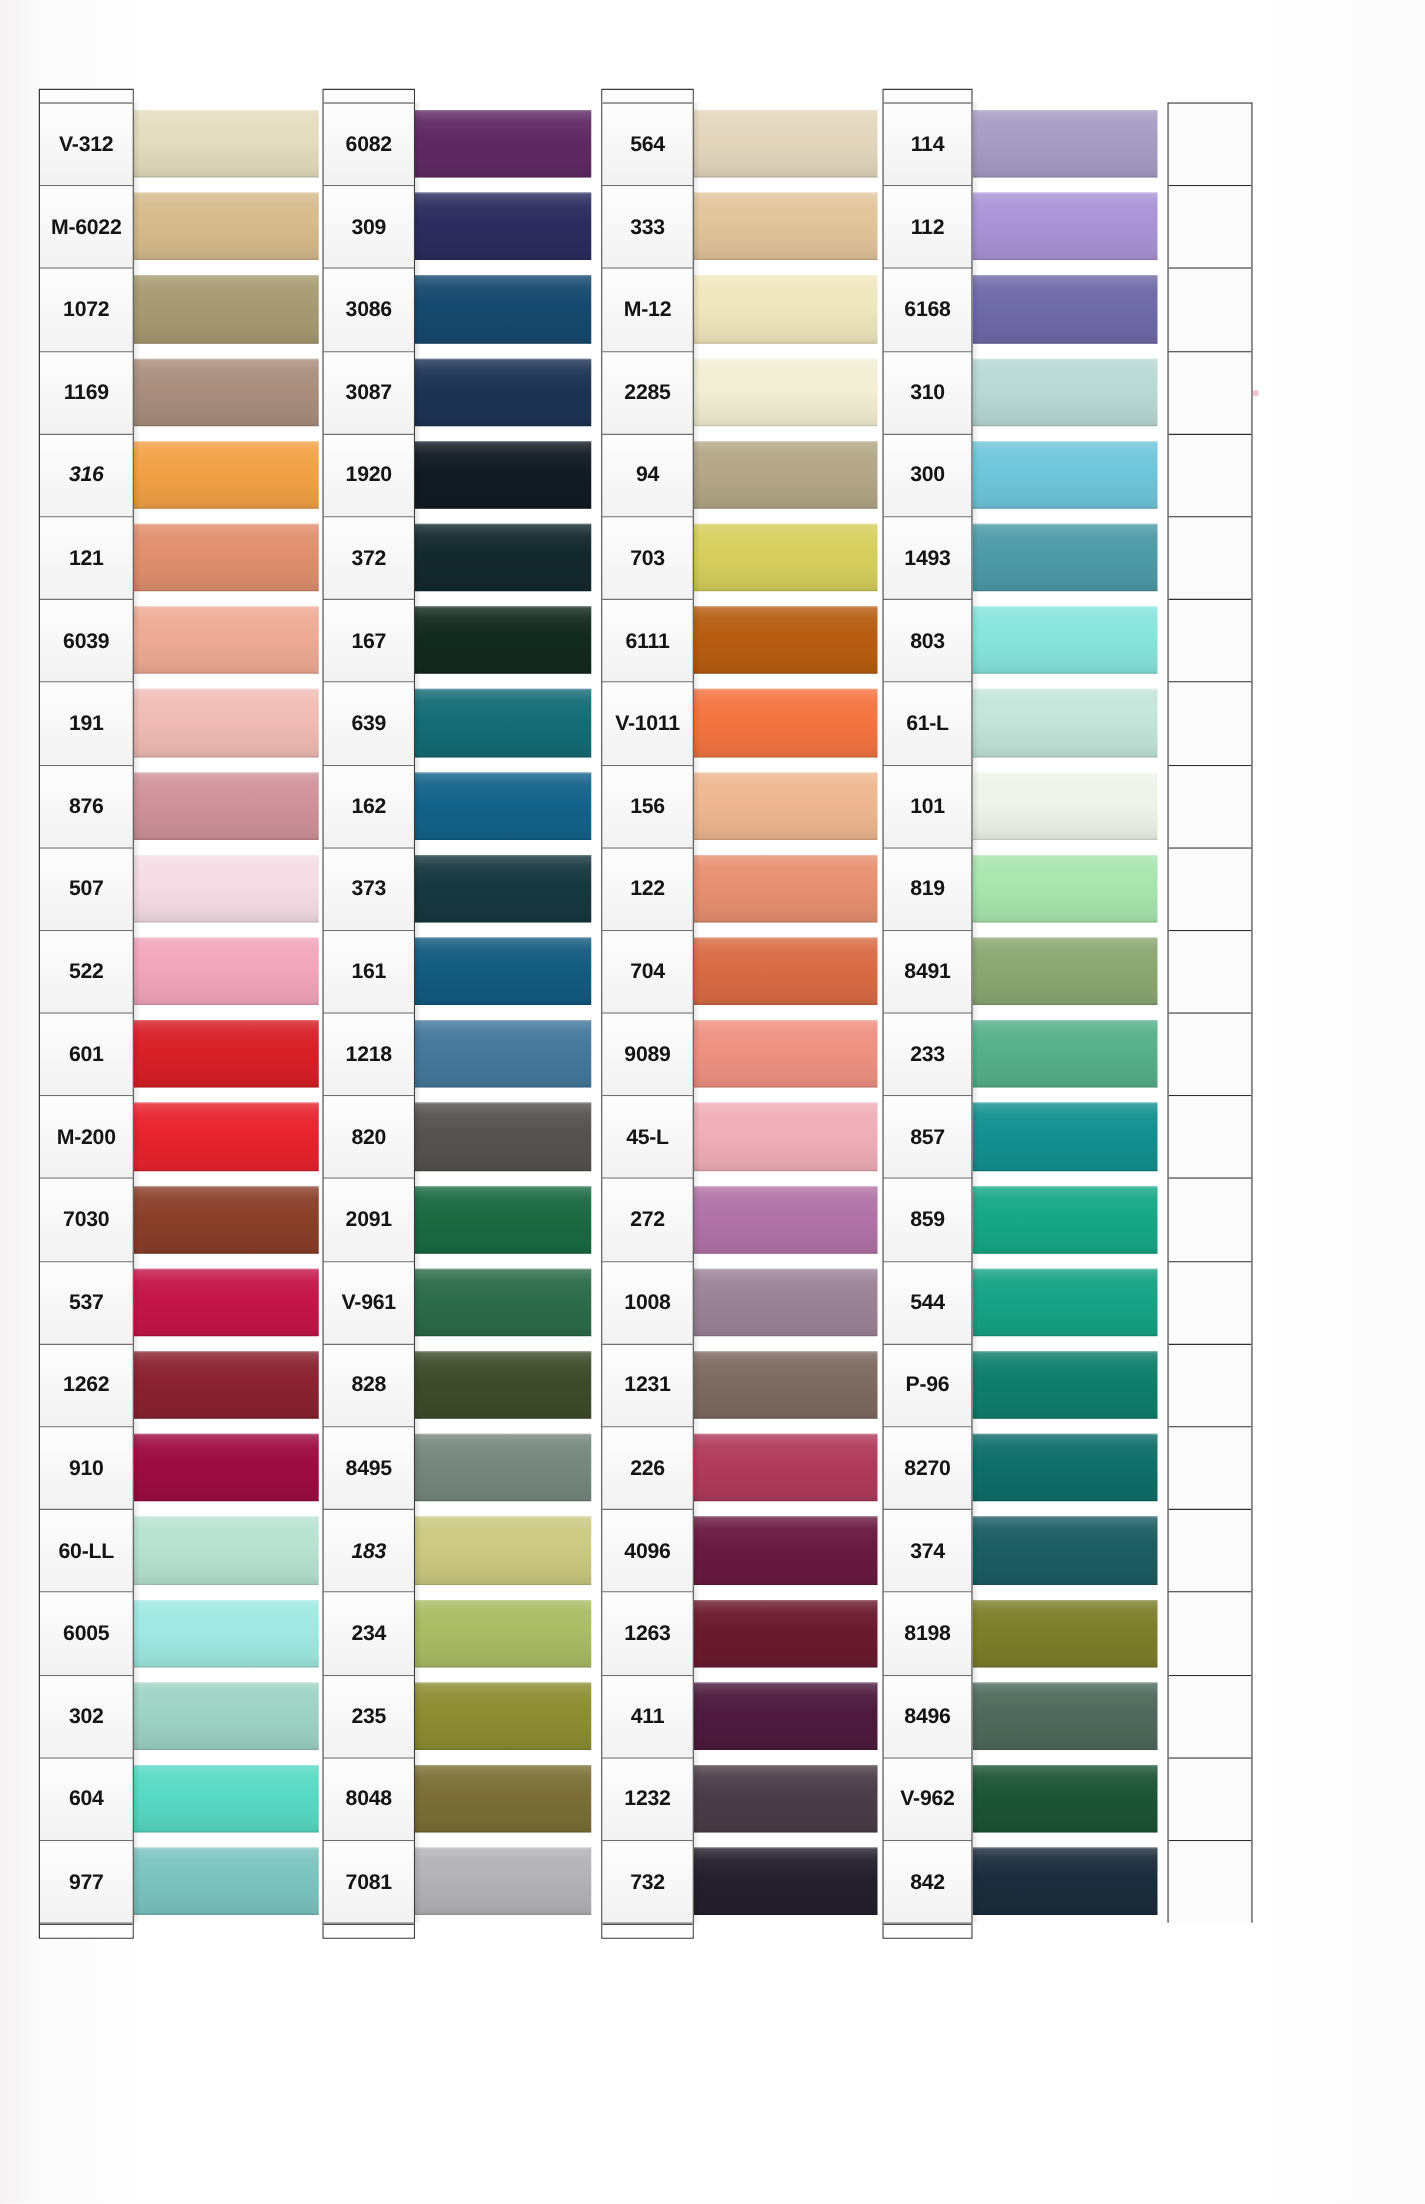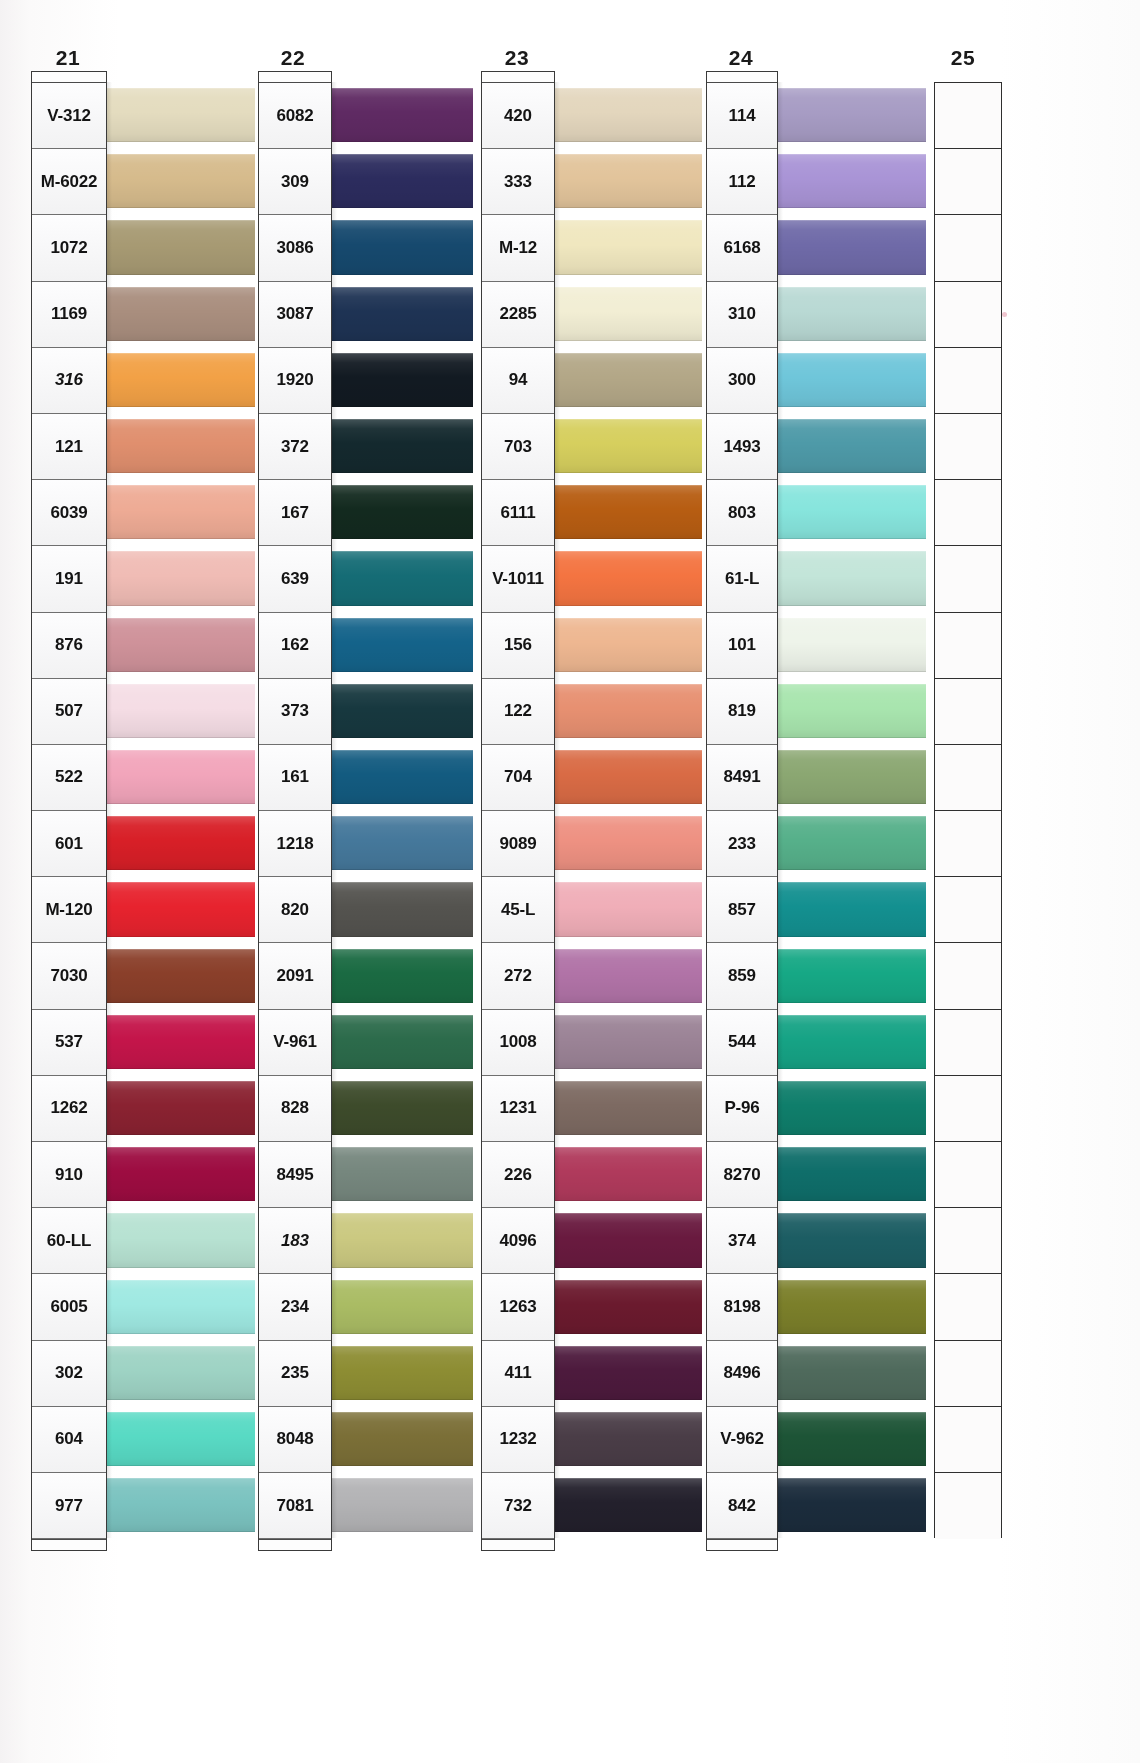--- a/index.html
+++ b/index.html
@@ -139,27 +139,20 @@
     background: linear-gradient(to right, rgba(0,0,0,0.10), rgba(0,0,0,0));
     pointer-events: none;
   }
 </style>
 </head>
 <body>
 
 <div id="page"></div>
 
 <div id="chart-wrap">
-  <div class="col-header-row">
-      <div class="col-header" style="left: 38px; width: 60px;">21</div>
-      <div class="col-header" style="left: 263px; width: 60px;">22</div>
-      <div class="col-header" style="left: 487px; width: 60px;">23</div>
-      <div class="col-header" style="left: 711px; width: 60px;">24</div>
-      <div class="col-header" style="left: 933px; width: 60px;">25</div>
-    </div>
 <div class="swatch-strip" style="left: 107px; top: 82px; width: 148px; height: 1456.4px;">
       <div class="swatch" title="V-312" style="background: rgb(228, 220, 191); top: 6px; height: 54.2px;">
         <div class="sheen"></div>
       </div>
       <div class="swatch" title="M-6022" style="background: rgb(214, 187, 140); top: 72.2px; height: 54.2px;">
         <div class="sheen"></div>
       </div>
       <div class="swatch" title="1072" style="background: rgb(167, 154, 115); top: 138.4px; height: 54.2px;">
         <div class="sheen"></div>
       </div>
@@ -229,21 +222,21 @@
       <div class="label-cell" style="height: 66.2px;">1072</div>
       <div class="label-cell" style="height: 66.2px;">1169</div>
       <div class="label-cell" style="height: 66.2px; font-style: italic;">316</div>
       <div class="label-cell" style="height: 66.2px;">121</div>
       <div class="label-cell" style="height: 66.2px;">6039</div>
       <div class="label-cell" style="height: 66.2px;">191</div>
       <div class="label-cell" style="height: 66.2px;">876</div>
       <div class="label-cell" style="height: 66.2px;">507</div>
       <div class="label-cell" style="height: 66.2px;">522</div>
       <div class="label-cell" style="height: 66.2px;">601</div>
-      <div class="label-cell" style="height: 66.2px;">M-120</div>
+      <div class="label-cell" style="height: 66.2px;">M-200</div>
       <div class="label-cell" style="height: 66.2px;">7030</div>
       <div class="label-cell" style="height: 66.2px;">537</div>
       <div class="label-cell" style="height: 66.2px;">1262</div>
       <div class="label-cell" style="height: 66.2px;">910</div>
       <div class="label-cell" style="height: 66.2px;">60-LL</div>
       <div class="label-cell" style="height: 66.2px;">6005</div>
       <div class="label-cell" style="height: 66.2px;">302</div>
       <div class="label-cell" style="height: 66.2px;">604</div>
       <div class="label-cell" style="height: 66.2px;">977</div>
       <div class="cap-bottom"></div>
@@ -407,21 +400,21 @@
       <div class="swatch" title="1232" style="background: rgb(74, 61, 71); top: 1330px; height: 54.2px;">
         <div class="sheen"></div>
       </div>
       <div class="swatch" title="732" style="background: rgb(35, 32, 44); top: 1396.2px; height: 54.2px;">
         <div class="sheen"></div>
       </div>
     </div>
     <div class="edge-shadow" style="left: 555px; top: 82px; height: 1456.4px;"></div>
     <div class="label-strip" style="left: 481px; top: 71px; width: 74px;">
       <div class="cap"></div>
-      <div class="label-cell" style="height: 66.2px;">420</div>
+      <div class="label-cell" style="height: 66.2px;">564</div>
       <div class="label-cell" style="height: 66.2px;">333</div>
       <div class="label-cell" style="height: 66.2px;">M-12</div>
       <div class="label-cell" style="height: 66.2px;">2285</div>
       <div class="label-cell" style="height: 66.2px;">94</div>
       <div class="label-cell" style="height: 66.2px;">703</div>
       <div class="label-cell" style="height: 66.2px;">6111</div>
       <div class="label-cell" style="height: 66.2px;">V-1011</div>
       <div class="label-cell" style="height: 66.2px;">156</div>
       <div class="label-cell" style="height: 66.2px;">122</div>
       <div class="label-cell" style="height: 66.2px;">704</div>

